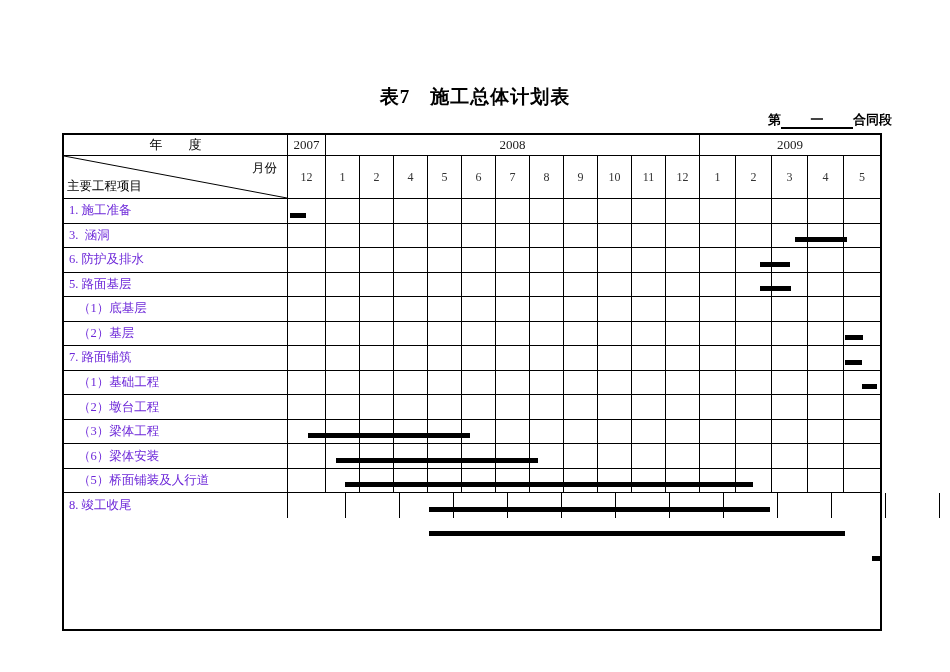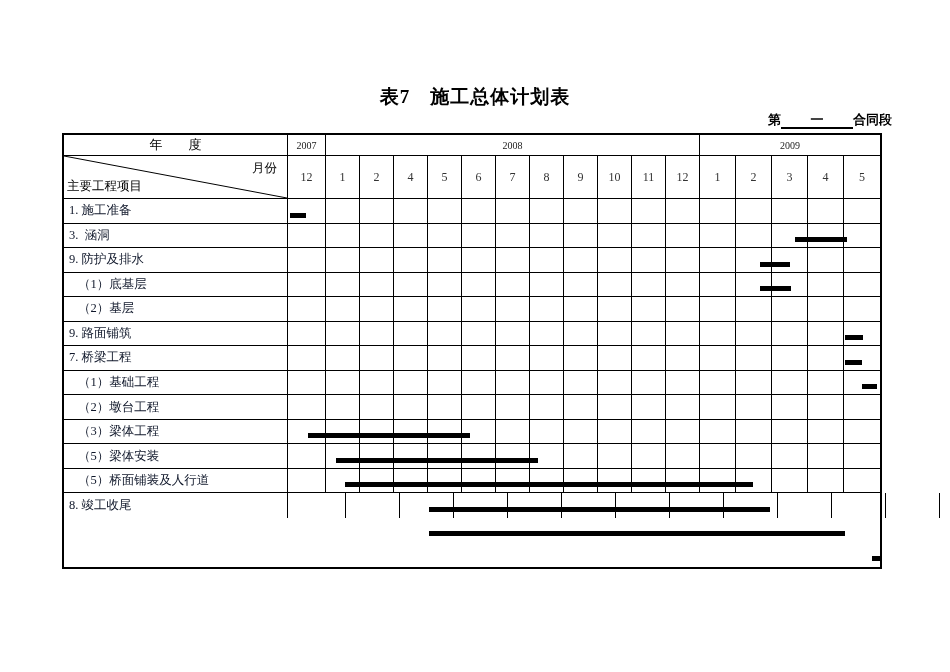--- a/index.html
+++ b/index.html
@@ -3,38 +3,38 @@
 <meta charset="utf-8">
 <style>
   html,body{margin:0;padding:0;background:#fff;}
   .page{position:relative;width:950px;height:672px;background:#ffffff;overflow:hidden;
         font-family:"Liberation Serif","DejaVu Serif",serif;color:#000;}
   .title{position:absolute;top:84px;left:0;width:100%;margin:0;text-align:center;
          font-size:19px;font-weight:bold;letter-spacing:1px;}
   .contract{position:absolute;top:111px;right:58px;font-size:13px;font-weight:bold;white-space:nowrap;}
   .contract .blank{display:inline-block;width:72px;text-align:center;border-bottom:2px solid #000;
                    line-height:15px;}
-  .tbl{position:absolute;left:62px;top:133px;width:820px;height:436px;border:2px solid #000;
+  .tbl{position:absolute;left:62px;top:133px;width:820px;height:498px;border:2px solid #000;
        box-sizing:border-box;background:#fff;}
   .row{display:flex;box-sizing:border-box;border-bottom:1px solid #000;}
   .yearrow{height:21px;}
   .monthrow{height:43px;}
   .datarow{height:24.5333px;}
   .datarow.last{border-bottom:none;gap:20px;}
   .cell{box-sizing:border-box;border-right:1px solid #000;flex:0 0 auto;overflow:visible;}
   .cell.noR{border-right:none;}
   .leftcol{width:224px;}
   .yearlabel{display:flex;align-items:center;justify-content:center;font-size:13px;}
-  .ycell{display:flex;align-items:center;justify-content:center;font-size:10px;color:#1a1a1a;}
+  .ycell{display:flex;align-items:center;justify-content:center;font-size:13px;color:#1a1a1a;}
   .mcell{display:flex;align-items:center;justify-content:center;font-size:12px;color:#333;}
   .diagcell{position:relative;text-align:right;}
   .diagcell svg{position:absolute;left:0;top:0;}
   .diag-top{position:absolute;right:10px;top:4px;font-size:12.5px;}
   .diag-bottom{position:absolute;left:3px;bottom:3px;font-size:12.5px;}
-  .rowlabel{display:flex;align-items:center;font-size:12.5px;white-space:pre;padding-left:5px;color:#0f172a;}
+  .rowlabel{display:flex;align-items:center;font-size:12.5px;white-space:pre;padding-left:5px;color:#6d28d9;}
   .rowlabel.ind1{padding-left:14px;}
   .gcell{height:100%;}
   .bar{position:absolute;height:5px;background:#000;}
 </style>
 </head>
 <body>
 
 <div class="page">
   <h1 class="title">表7　施工总体计划表</h1>
   <div class="contract"><span>第</span><span class="blank">一</span><span>合同段</span></div>
@@ -111,21 +111,41 @@
           <div class="cell gcell" style="width: 34px;"></div>
           <div class="cell gcell" style="width: 34px;"></div>
           <div class="cell gcell" style="width: 34px;"></div>
           <div class="cell gcell" style="width: 36px;"></div>
           <div class="cell gcell" style="width: 36px;"></div>
           <div class="cell gcell" style="width: 36px;"></div>
           <div class="cell gcell" style="width: 36px;"></div>
           <div class="cell gcell noR" style="width: 36px;"></div>
         </div>
         <div class="row datarow">
-          <div class="cell leftcol rowlabel">9. 防护及排水</div>
+          <div class="cell leftcol rowlabel">6. 防护及排水</div>
+          <div class="cell gcell" style="width: 38px;"></div>
+          <div class="cell gcell" style="width: 34px;"></div>
+          <div class="cell gcell" style="width: 34px;"></div>
+          <div class="cell gcell" style="width: 34px;"></div>
+          <div class="cell gcell" style="width: 34px;"></div>
+          <div class="cell gcell" style="width: 34px;"></div>
+          <div class="cell gcell" style="width: 34px;"></div>
+          <div class="cell gcell" style="width: 34px;"></div>
+          <div class="cell gcell" style="width: 34px;"></div>
+          <div class="cell gcell" style="width: 34px;"></div>
+          <div class="cell gcell" style="width: 34px;"></div>
+          <div class="cell gcell" style="width: 34px;"></div>
+          <div class="cell gcell" style="width: 36px;"></div>
+          <div class="cell gcell" style="width: 36px;"></div>
+          <div class="cell gcell" style="width: 36px;"></div>
+          <div class="cell gcell" style="width: 36px;"></div>
+          <div class="cell gcell noR" style="width: 36px;"></div>
+        </div>
+        <div class="row datarow">
+          <div class="cell leftcol rowlabel">5. 路面基层</div>
           <div class="cell gcell" style="width: 38px;"></div>
           <div class="cell gcell" style="width: 34px;"></div>
           <div class="cell gcell" style="width: 34px;"></div>
           <div class="cell gcell" style="width: 34px;"></div>
           <div class="cell gcell" style="width: 34px;"></div>
           <div class="cell gcell" style="width: 34px;"></div>
           <div class="cell gcell" style="width: 34px;"></div>
           <div class="cell gcell" style="width: 34px;"></div>
           <div class="cell gcell" style="width: 34px;"></div>
           <div class="cell gcell" style="width: 34px;"></div>
@@ -171,41 +191,21 @@
           <div class="cell gcell" style="width: 34px;"></div>
           <div class="cell gcell" style="width: 34px;"></div>
           <div class="cell gcell" style="width: 34px;"></div>
           <div class="cell gcell" style="width: 36px;"></div>
           <div class="cell gcell" style="width: 36px;"></div>
           <div class="cell gcell" style="width: 36px;"></div>
           <div class="cell gcell" style="width: 36px;"></div>
           <div class="cell gcell noR" style="width: 36px;"></div>
         </div>
         <div class="row datarow">
-          <div class="cell leftcol rowlabel">9. 路面铺筑</div>
-          <div class="cell gcell" style="width: 38px;"></div>
-          <div class="cell gcell" style="width: 34px;"></div>
-          <div class="cell gcell" style="width: 34px;"></div>
-          <div class="cell gcell" style="width: 34px;"></div>
-          <div class="cell gcell" style="width: 34px;"></div>
-          <div class="cell gcell" style="width: 34px;"></div>
-          <div class="cell gcell" style="width: 34px;"></div>
-          <div class="cell gcell" style="width: 34px;"></div>
-          <div class="cell gcell" style="width: 34px;"></div>
-          <div class="cell gcell" style="width: 34px;"></div>
-          <div class="cell gcell" style="width: 34px;"></div>
-          <div class="cell gcell" style="width: 34px;"></div>
-          <div class="cell gcell" style="width: 36px;"></div>
-          <div class="cell gcell" style="width: 36px;"></div>
-          <div class="cell gcell" style="width: 36px;"></div>
-          <div class="cell gcell" style="width: 36px;"></div>
-          <div class="cell gcell noR" style="width: 36px;"></div>
-        </div>
-        <div class="row datarow">
-          <div class="cell leftcol rowlabel">7. 桥梁工程</div>
+          <div class="cell leftcol rowlabel">7. 路面铺筑</div>
           <div class="cell gcell" style="width: 38px;"></div>
           <div class="cell gcell" style="width: 34px;"></div>
           <div class="cell gcell" style="width: 34px;"></div>
           <div class="cell gcell" style="width: 34px;"></div>
           <div class="cell gcell" style="width: 34px;"></div>
           <div class="cell gcell" style="width: 34px;"></div>
           <div class="cell gcell" style="width: 34px;"></div>
           <div class="cell gcell" style="width: 34px;"></div>
           <div class="cell gcell" style="width: 34px;"></div>
           <div class="cell gcell" style="width: 34px;"></div>
@@ -271,21 +271,21 @@
           <div class="cell gcell" style="width: 34px;"></div>
           <div class="cell gcell" style="width: 34px;"></div>
           <div class="cell gcell" style="width: 34px;"></div>
           <div class="cell gcell" style="width: 36px;"></div>
           <div class="cell gcell" style="width: 36px;"></div>
           <div class="cell gcell" style="width: 36px;"></div>
           <div class="cell gcell" style="width: 36px;"></div>
           <div class="cell gcell noR" style="width: 36px;"></div>
         </div>
         <div class="row datarow">
-          <div class="cell leftcol rowlabel ind1">（5）梁体安装</div>
+          <div class="cell leftcol rowlabel ind1">（6）梁体安装</div>
           <div class="cell gcell" style="width: 38px;"></div>
           <div class="cell gcell" style="width: 34px;"></div>
           <div class="cell gcell" style="width: 34px;"></div>
           <div class="cell gcell" style="width: 34px;"></div>
           <div class="cell gcell" style="width: 34px;"></div>
           <div class="cell gcell" style="width: 34px;"></div>
           <div class="cell gcell" style="width: 34px;"></div>
           <div class="cell gcell" style="width: 34px;"></div>
           <div class="cell gcell" style="width: 34px;"></div>
           <div class="cell gcell" style="width: 34px;"></div>

